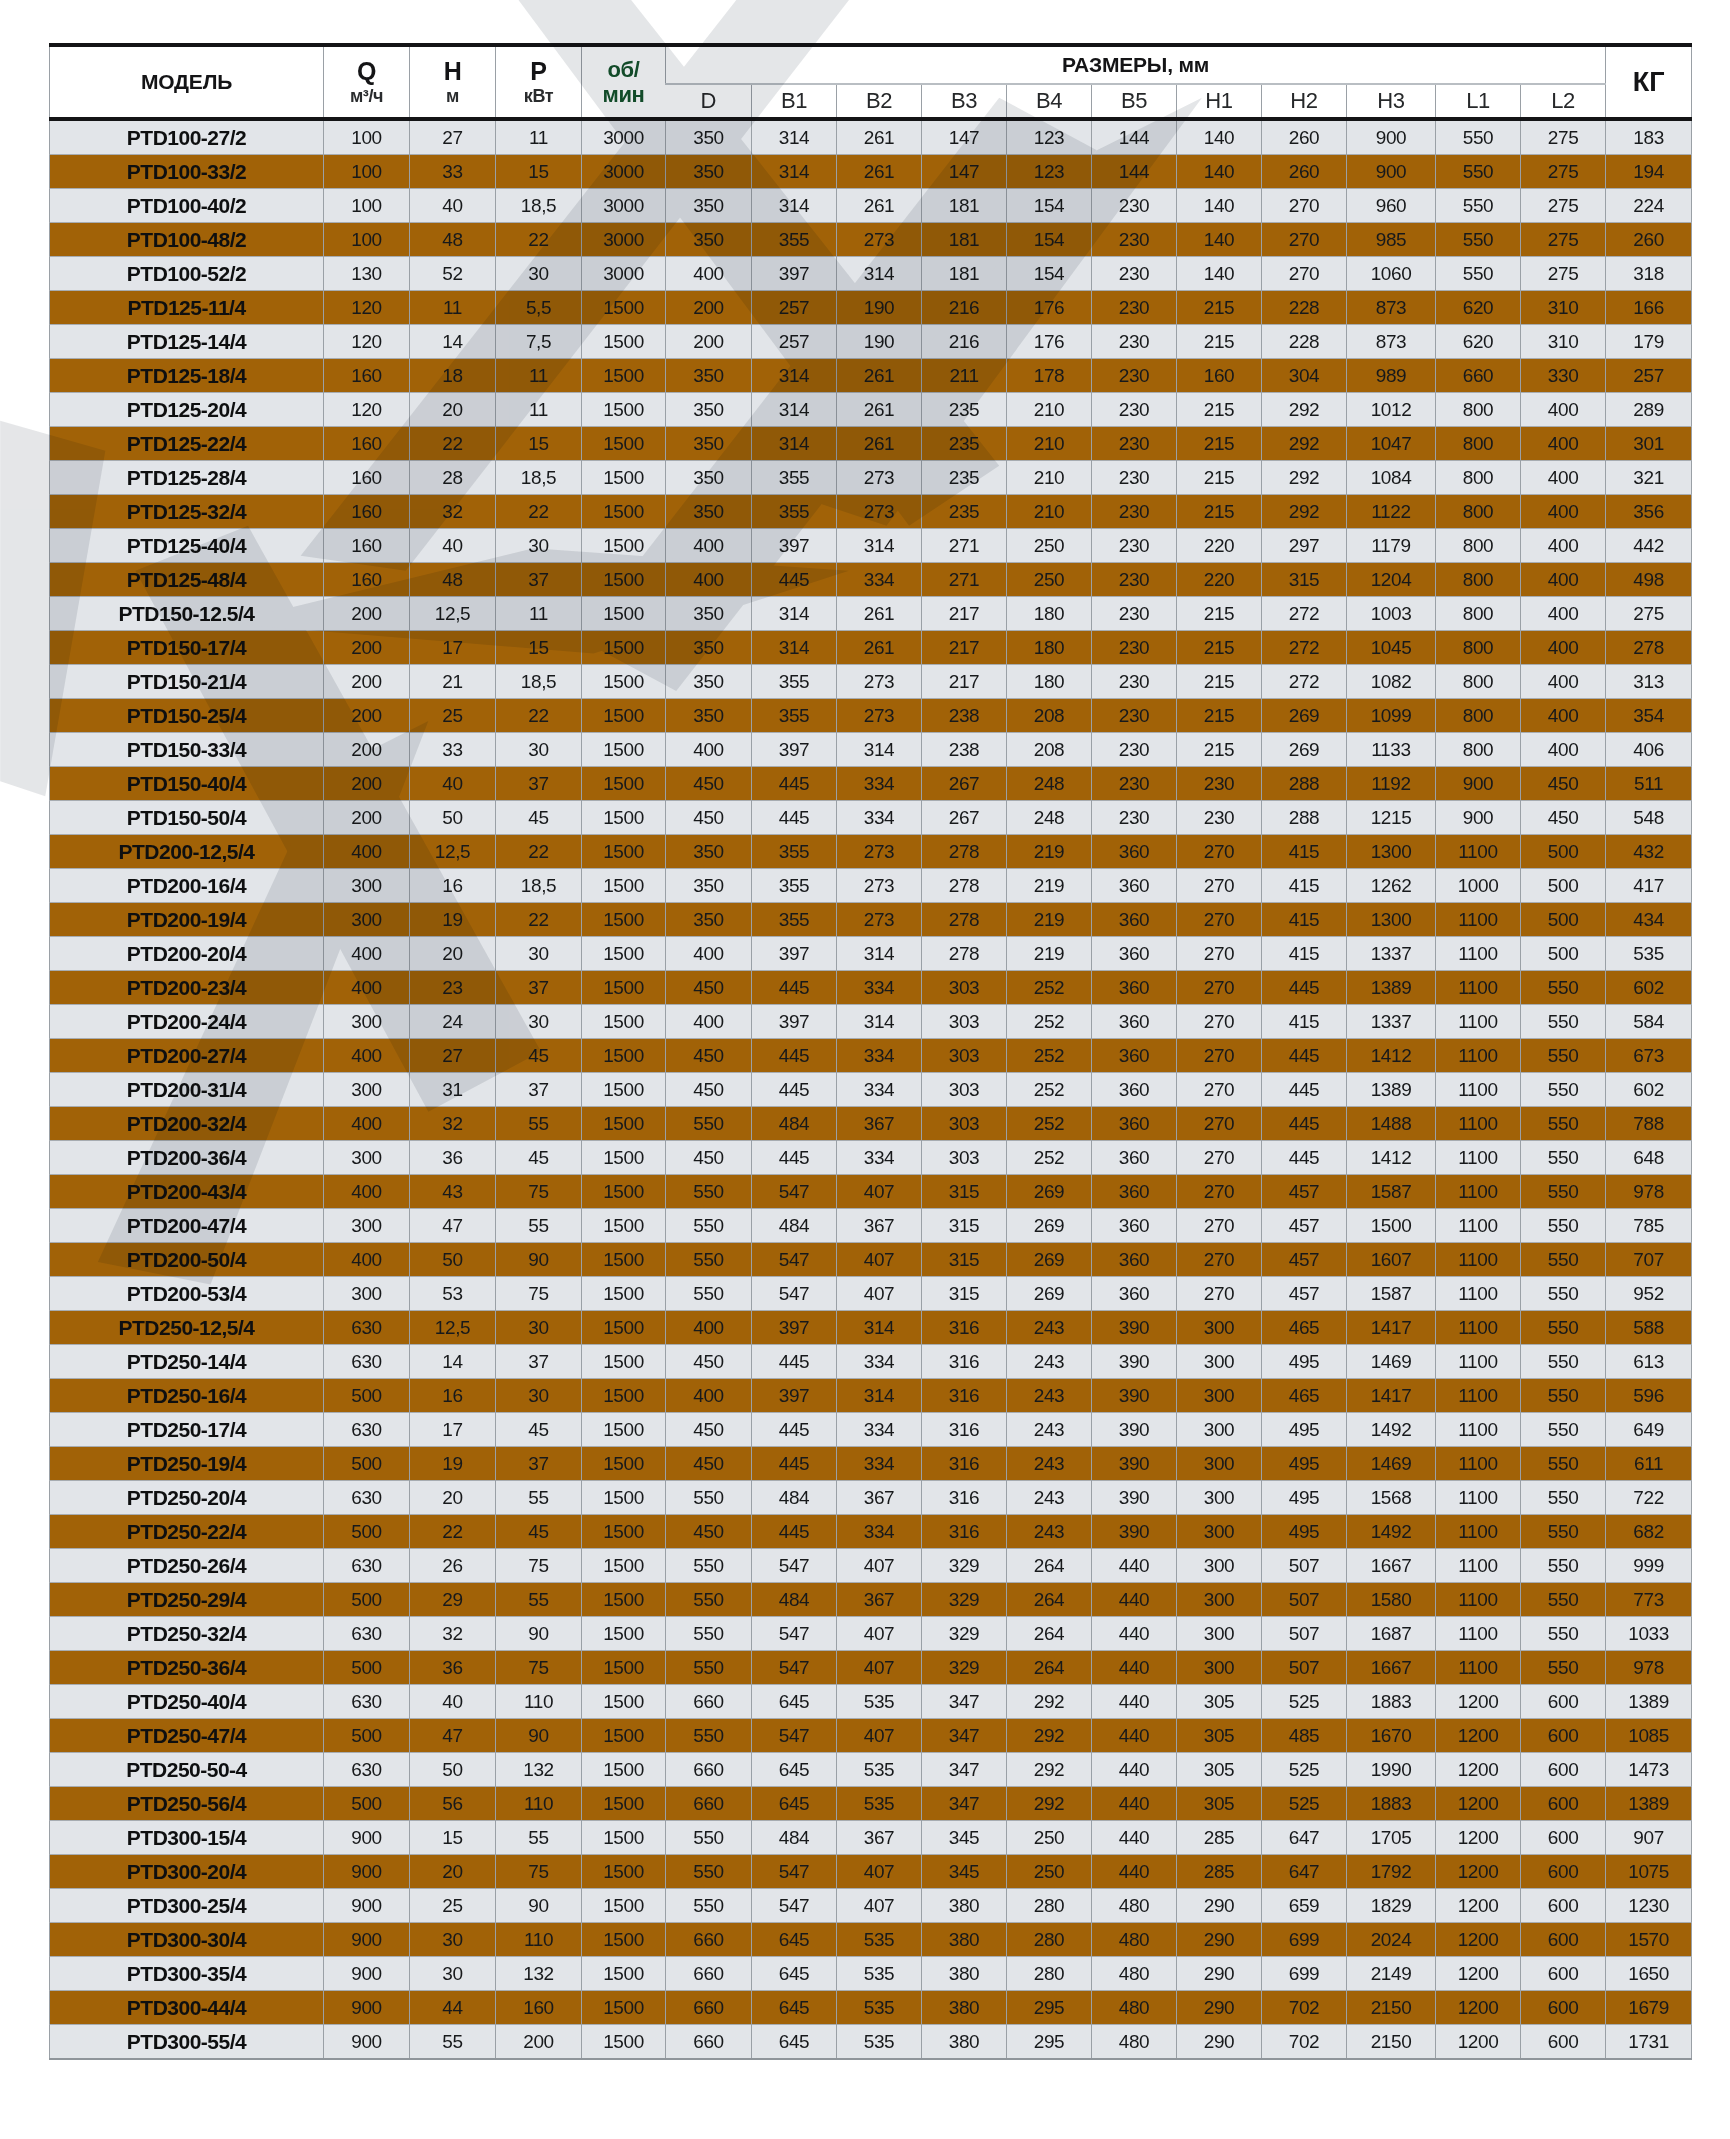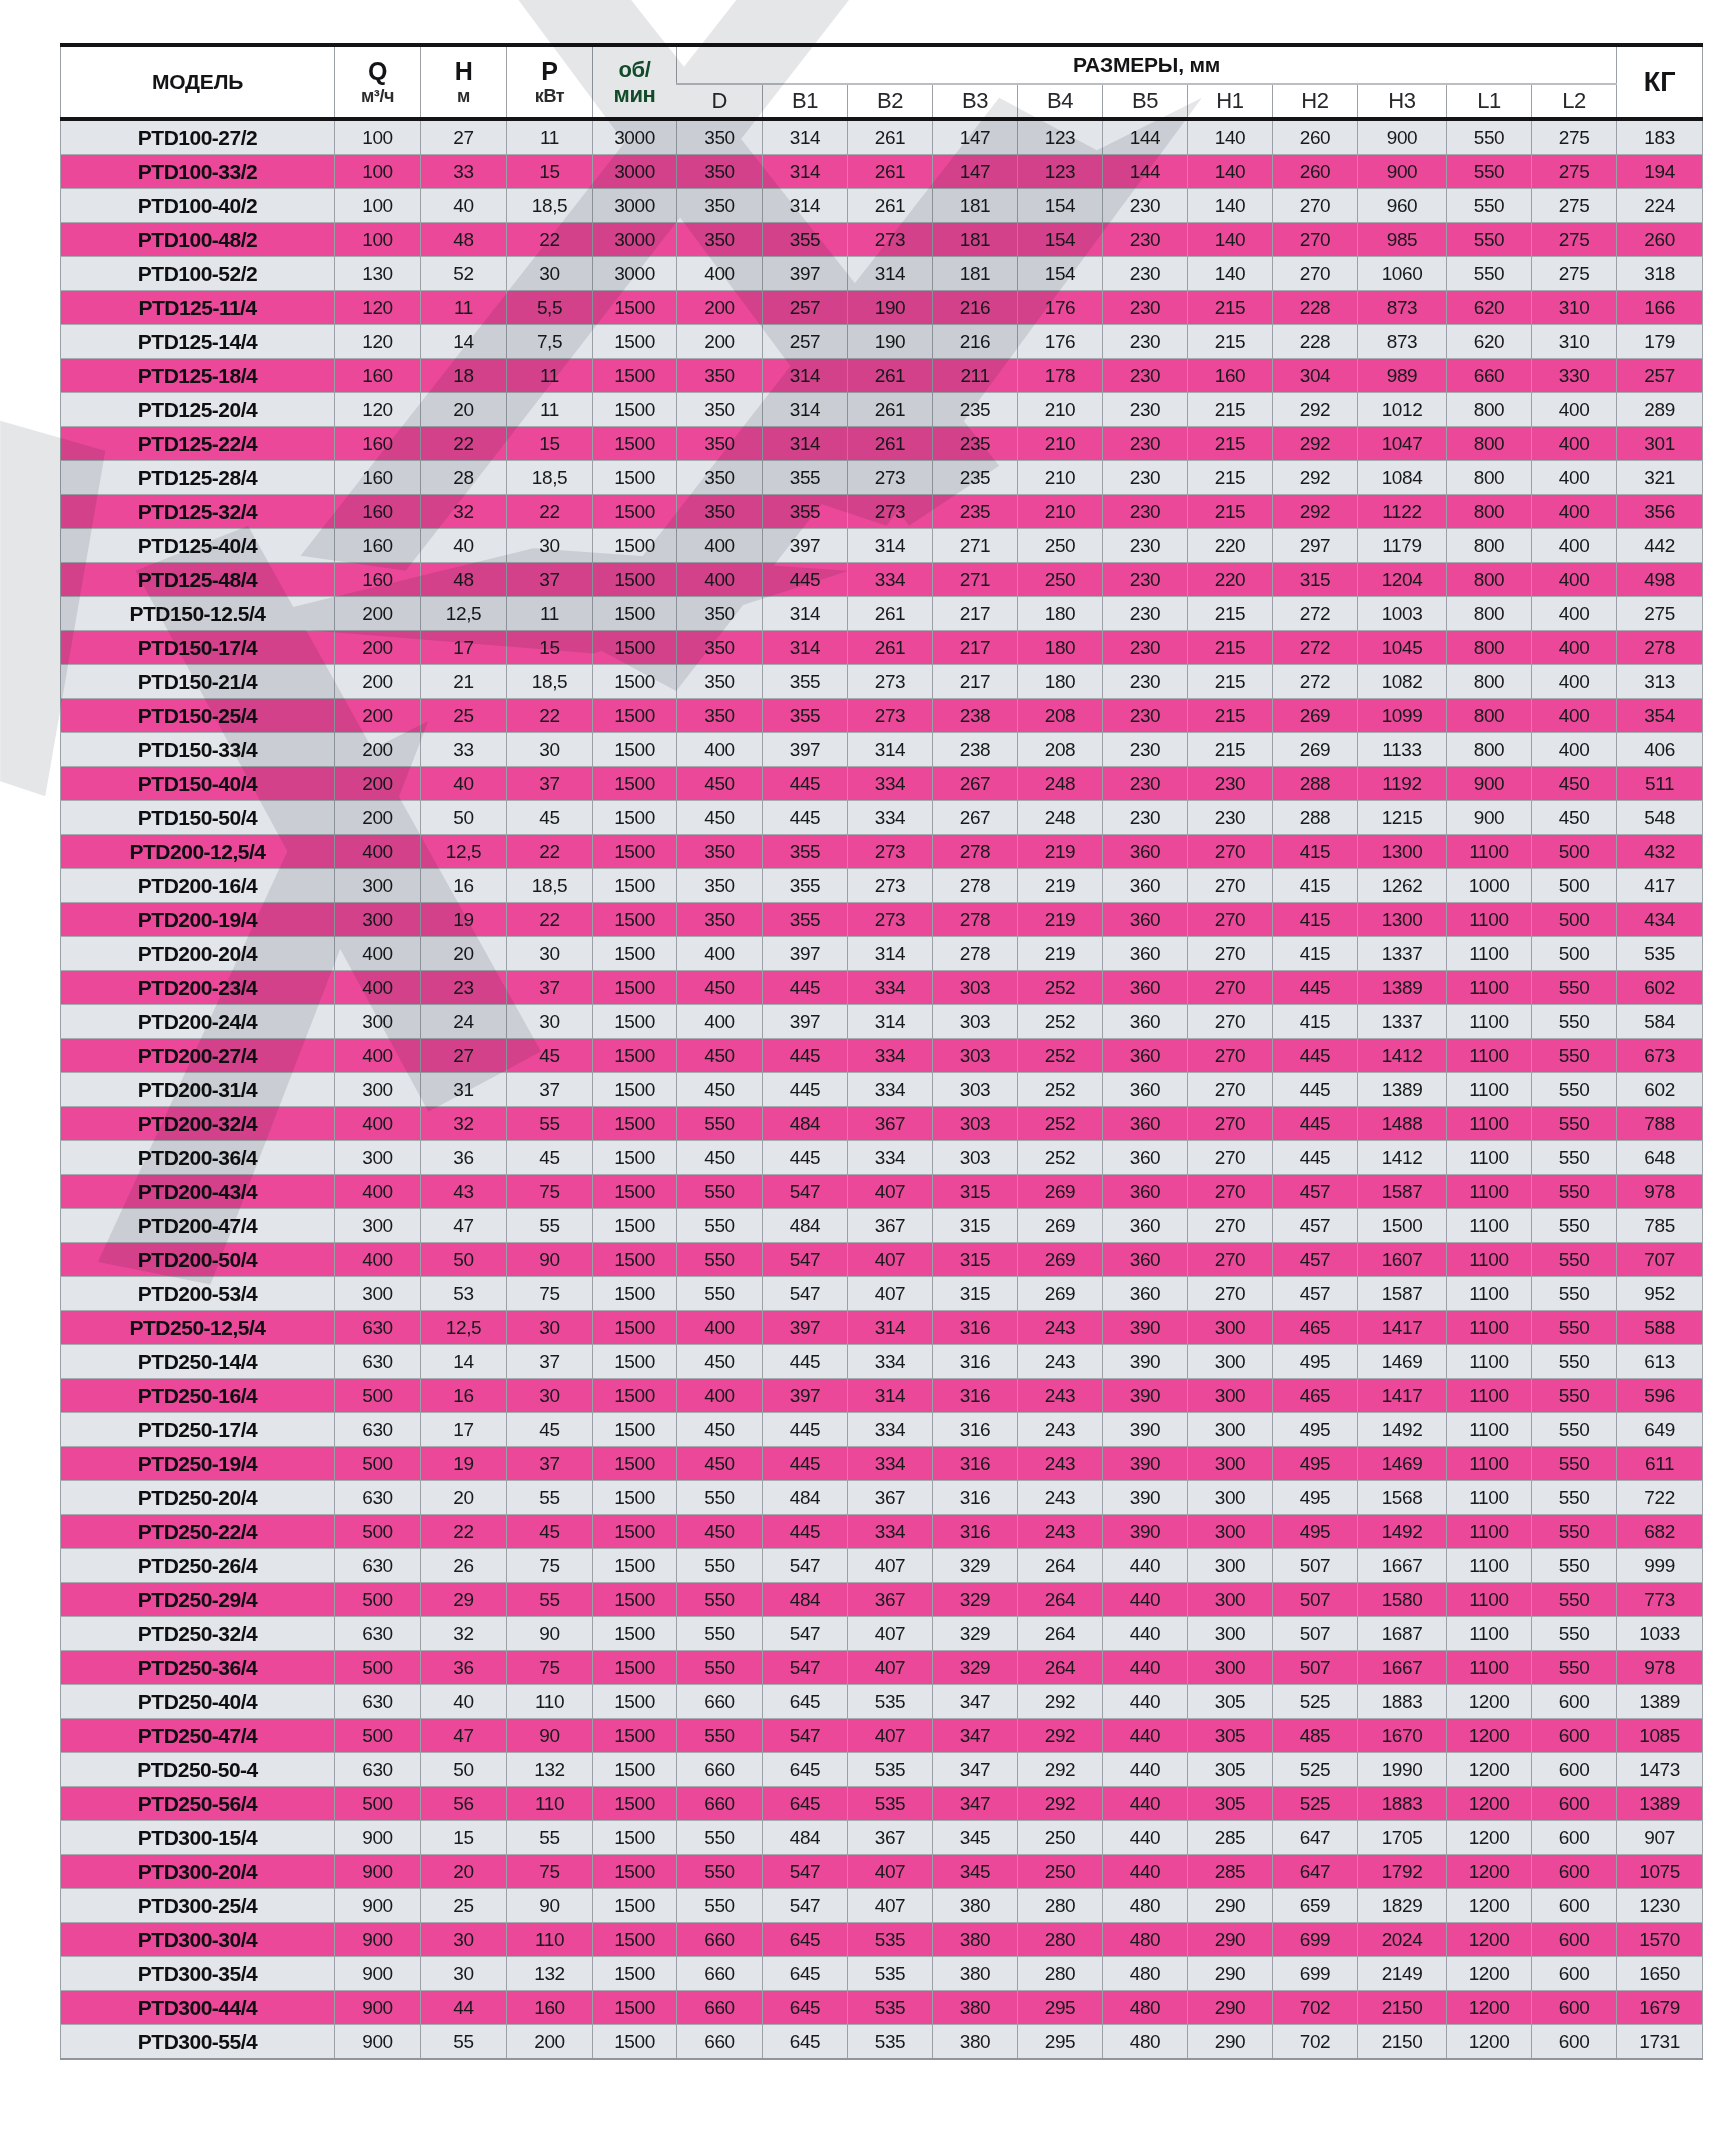--- a/index.html
+++ b/index.html
@@ -21,21 +21,20 @@
     padding:0;margin:0;text-align:center;vertical-align:middle;
     border-left:1.5px solid #9aa0a6;
     overflow:hidden;white-space:nowrap;
   }
   .spec-table th:first-child,.spec-table td:first-child{border-left:none;}
   .spec-table{
     border-top:4.5px solid #141416;
     border-left:1.5px solid #9aa0a6;
     border-right:1.5px solid #9aa0a6;
     border-bottom:2.3px solid #8f959a;
-    margin-left:11px;
   }
   thead th{background:#ffffff;font-weight:bold;color:#141416;}
   tr.htier1 th{height:36px;}
   tr.htier2 th{height:32px;}
   thead th{border-bottom:4.5px solid #141416;}
   th.sizes-group{
     border-bottom:2.3px double #b9bec3;
     font-size:21px;letter-spacing:-0.2px;
   }
   tr.htier2 th{
@@ -48,21 +47,21 @@
   .hstack .hu{font-size:18px;font-weight:bold;color:#2a2c2e;letter-spacing:-0.4px;margin-top:1.5px;}
   .hstack.rpm .hl,.hstack.rpm .hu{font-size:22px;font-weight:bold;color:#14532d;}
   tbody td{
     height:33px;font-size:19px;color:#17191b;letter-spacing:-0.4px;
     border-top:1.5px solid #a7acb1;
   }
   tbody td.model{
     font-weight:bold;font-size:21px;color:#0e0f10;letter-spacing:-0.5px;
   }
   tbody tr.stripe{background:#e2e5e9;}
-  tbody tr.plain{background:#ec4899;}
+  tbody tr.plain{background:#a16207;}
 </style>
 </head>
 <body>
 
 <svg class="watermark" viewBox="0 0 2304 2849" xmlns="http://www.w3.org/2000/svg">
   <g fill="#e0e2e4" opacity="0.85">
     <polygon points="980,0 1130,0 540,760 400,740"></polygon>
     <polygon points="1330,130 1460,200 900,920 770,850"></polygon>
     <polygon points="690,0 840,0 1330,620 1210,700"></polygon>
     <polygon points="1460,200 1600,130 1180,700 1060,660"></polygon>

